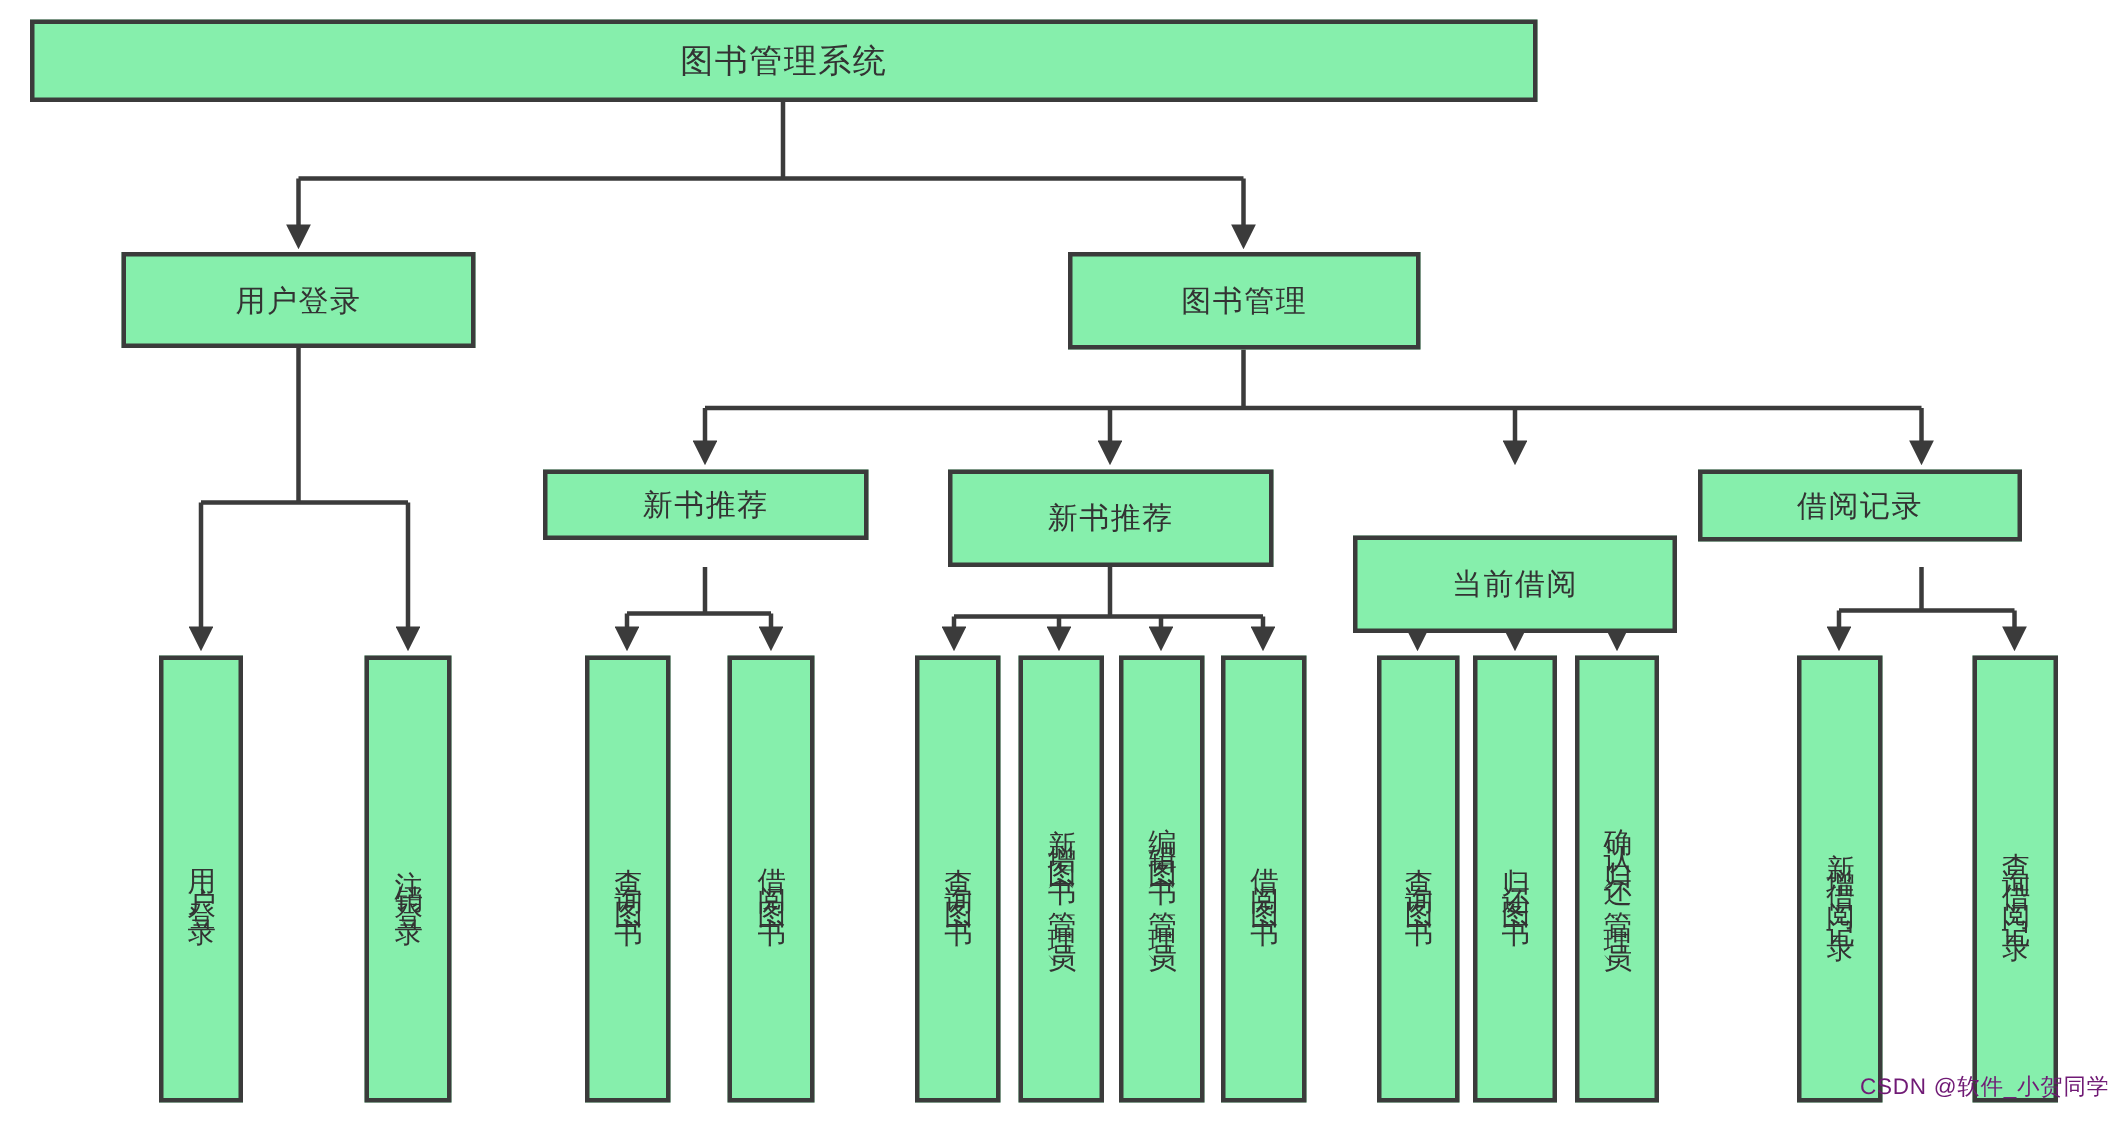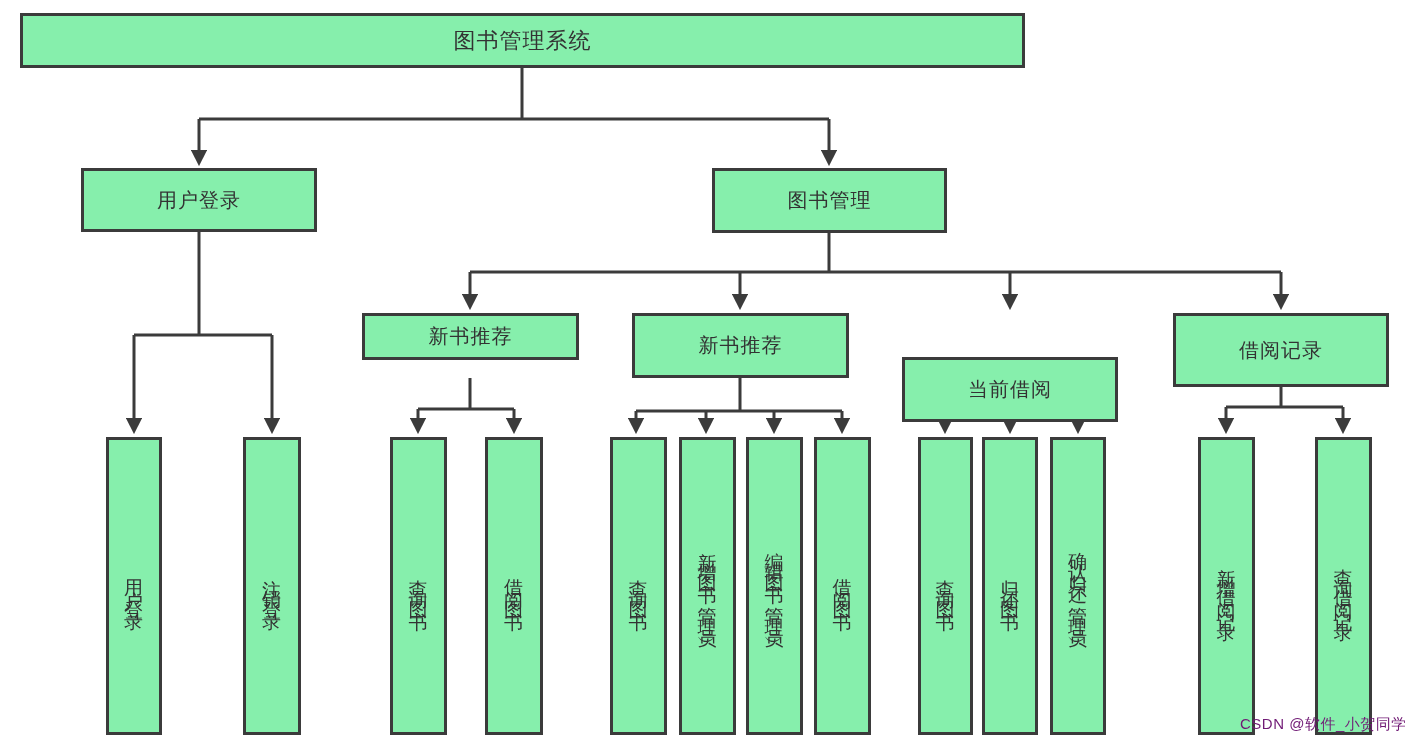--- a/index.html
+++ b/index.html
@@ -93,21 +93,21 @@
   </svg>
 
   <div class="node h-node root-node" style="left:20px;top:13px;width:1005px;height:55px;">图书管理系统</div>
 
   <div class="node h-node" style="left:81px;top:168px;width:236px;height:64px;">用户登录</div>
   <div class="node h-node" style="left:712px;top:168px;width:235px;height:65px;">图书管理</div>
 
   <div class="node h-node" style="left:362px;top:313px;width:217px;height:47px;">新书推荐</div>
   <div class="node h-node" style="left:632px;top:313px;width:217px;height:65px;">新书推荐</div>
   <div class="node h-node" style="left:902px;top:313px;width:216px;height:65px;margin-top:44px;">当前借阅</div>
-  <div class="node h-node" style="left:1173px;top:313px;width:216px;height:74px;">借阅记录</div>
+  <div class="node h-node" style="left:1132px;top:313px;width:216px;height:48px;">借阅记录</div>
 
   <div class="node leaf" style="left:106px;top:437px;width:56px;height:298px;">用户登录</div>
   <div class="node leaf" style="left:243px;top:437px;width:58px;height:298px;">注销登录</div>
 
   <div class="node leaf" style="left:390px;top:437px;width:57px;height:298px;">查询图书</div>
   <div class="node leaf" style="left:485px;top:437px;width:58px;height:298px;">借阅图书</div>
 
   <div class="node leaf" style="left:610px;top:437px;width:57px;height:298px;">查询图书</div>
   <div class="node leaf" style="left:679px;top:437px;width:57px;height:298px;">新增图书（管理员）</div>
   <div class="node leaf" style="left:746px;top:437px;width:57px;height:298px;">编辑图书（管理员）</div>

